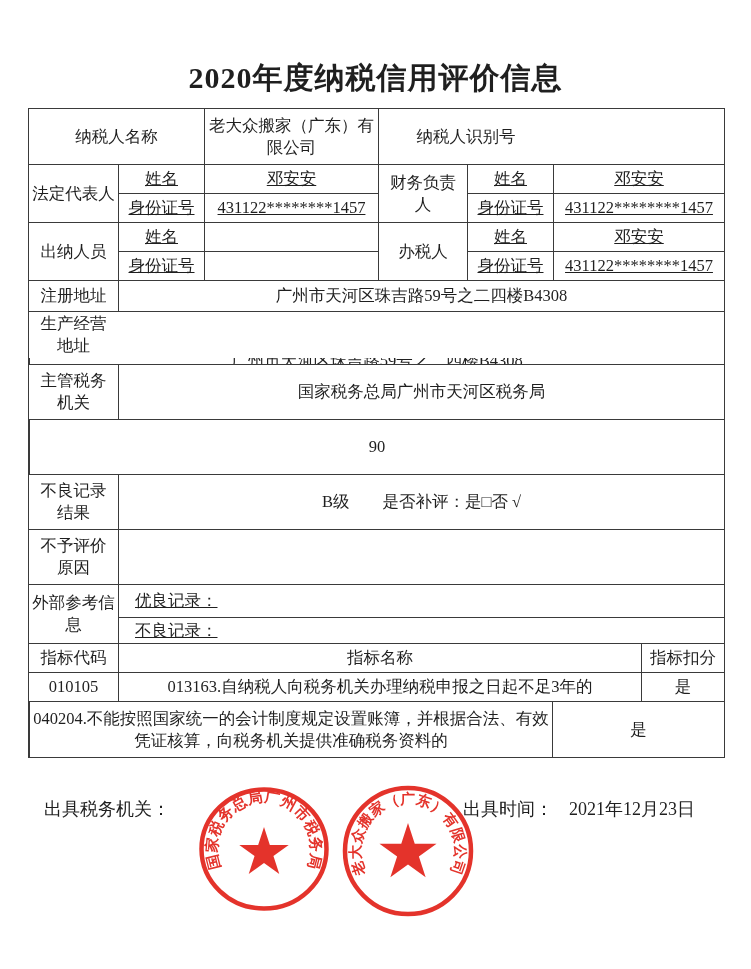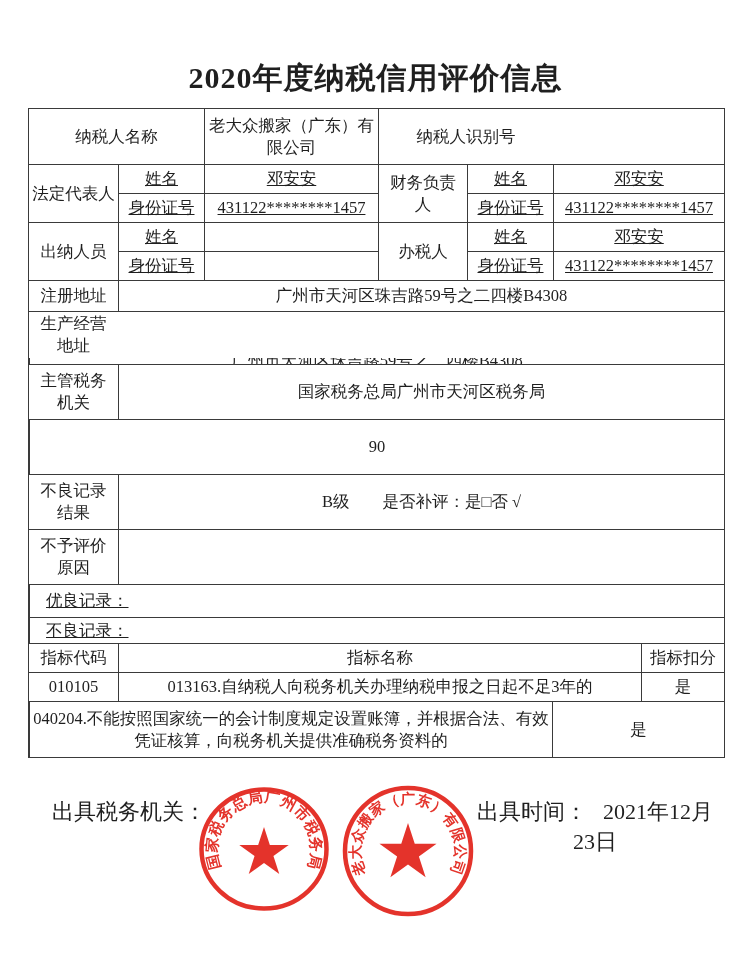--- a/index.html
+++ b/index.html
@@ -38,21 +38,21 @@
   .stack{display:flex;flex-direction:column;box-sizing:border-box;text-decoration:underline;}
   .subrow{display:flex;flex:1;box-sizing:border-box;}
   .subrow + .subrow{border-top:1px solid #3a3a3a;}
   .subrow .cell{height:100%;}
 
   .h55{height:55px;} .h58{height:58px;} .h31{height:31px;} .h53{height:53px;flex-direction:column;}
   .h55b{height:55px;} .h59{height:59px;} .h29{height:29px;} .h56{height:56px;}
   .sub32{height:32px;flex:none;} .sub27{height:26px;flex:none;}
 
   
-  .footer{position:absolute;left:24px;top:797px;width:695px;height:24px;font-size:22px;text-align:center;}
+  .footer{position:absolute;left:16px;top:797px;width:695px;height:24px;font-size:18px;}
   .issuer{position:absolute;left:28px;top:0;}
   .time-wrap{position:absolute;left:447px;top:0;}
   .time-value{margin-left:16px;}
 
   
   .seal{position:absolute;mix-blend-mode:multiply;opacity:.93;}
   .seal-left{left:194px;top:783px;}
   .seal-right{left:338px;top:781px;}
   .seal text{font-family:"Liberation Serif","DejaVu Serif",serif;font-weight:bold;}
 </style>
@@ -148,20 +148,22 @@
       <div class="cell wRest bl">B级　　是否补评：是□否 √</div>
     </div>
 
     <div class="row h55b">
       <div class="cell wA pre">不予评价
 原因</div>
       <div class="cell wRest bl"></div>
     </div>
 
     <div class="row h59">
+      <div class="cell wA pre">外部参考信
+息</div>
       <div class="stack wRest">
         <div class="subrow sub32">
           <div class="cell wF bl left">优良记录：</div>
         </div>
         <div class="subrow sub27">
           <div class="cell wF bl left">不良记录：</div>
         </div>
       </div>
     </div>
 

